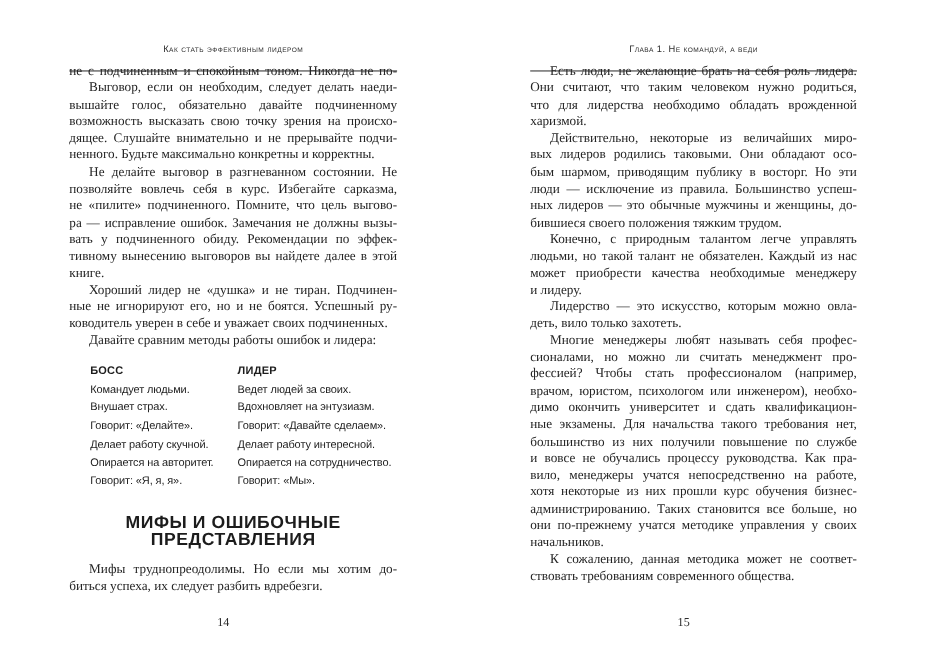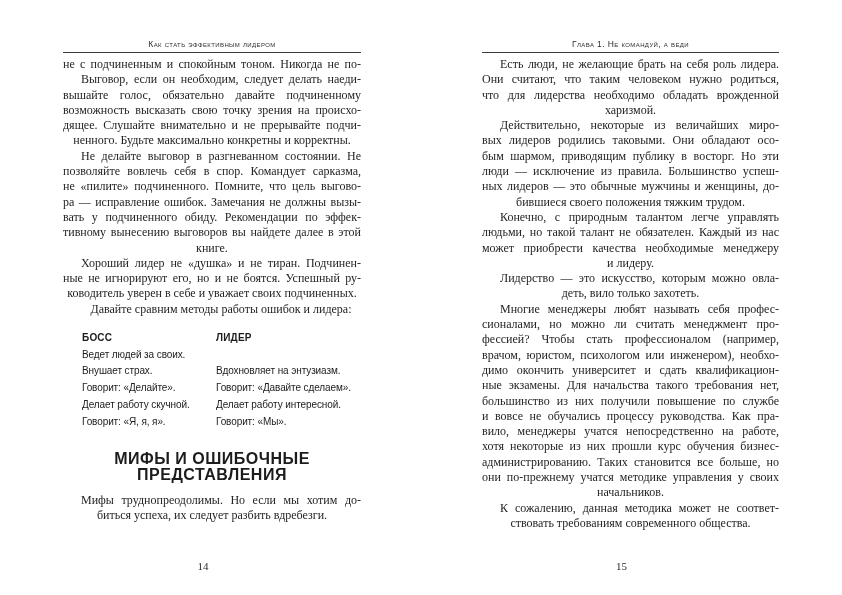--- a/index.html
+++ b/index.html
@@ -16,42 +16,42 @@
   .page-left  { left: 63px;  width: 298px; }
   .page-right { left: 482px; width: 297px; }
 
   .running-head {
     position: absolute; top: 39px; left: 0; right: 0;
     text-align: center;
     font-family: "Liberation Sans", sans-serif;
     font-variant: small-caps;
     font-size: 8.5px; letter-spacing: 0.4px;
     color: #2e2e2e;
-    padding-bottom: 3px;
+    padding-bottom: 15px;
     border-bottom: 1.4px solid #3a3a3a;
   }
 
   .page-body {
     position: absolute; top: 57px; left: 0; right: 0;
     font-size: 12px; line-height: 15.3px;
   }
   .para { margin: 0; }
-  .bline { text-align: center; }
+  .bline { text-align: left; }
   .bline.stretch { text-align: justify; text-align-last: justify; }
   .bline.first { text-indent: 18px; }
 
   .cmp-table {
     margin-top: 13px;
     padding-left: 19px;
     font-family: "Liberation Sans", sans-serif;
     font-size: 10px; line-height: 16.7px;
     color: #1c1c1c;
     letter-spacing: -0.1px;
   }
-  .trow { display: flex; }
+  .trow { display: flex; justify-content: center; }
   .tcell { flex: 0 0 134px; width: 134px; }
   .tcell + .tcell { flex: 1; width: auto; }
   .trow.thead { font-weight: bold; letter-spacing: 0.2px; }
 
   .subhead {
     margin-top: 21px; margin-bottom: 11px;
     text-align: center;
     font-family: "Liberation Sans", sans-serif;
     font-weight: bold;
     font-size: 16px; letter-spacing: 0.5px;
@@ -77,54 +77,59 @@
         <div class="para">
           <div class="bline stretch">не с подчиненным и спокойным тоном. Никогда не по-</div>
           <div class="bline stretch first">Выговор, если он необходим, следует делать наеди-</div>
           <div class="bline stretch">вышайте голос, обязательно давайте подчиненному</div>
           <div class="bline stretch">возможность высказать свою точку зрения на происхо-</div>
           <div class="bline stretch">дящее. Слушайте внимательно и не прерывайте подчи-</div>
           <div class="bline">ненного. Будьте максимально конкретны и корректны.</div>
         </div>
         <div class="para">
           <div class="bline stretch first">Не делайте выговор в разгневанном состоянии. Не</div>
-          <div class="bline stretch">позволяйте вовлечь себя в спор. Командует сарказма,</div>
+          <div class="bline stretch">позволяйте вовлечь себя в курс. Избегайте сарказма,</div>
           <div class="bline stretch">не «пилите» подчиненного. Помните, что цель выгово-</div>
           <div class="bline stretch">ра — исправление ошибок. Замечания не должны вызы-</div>
           <div class="bline stretch">вать у подчиненного обиду. Рекомендации по эффек-</div>
           <div class="bline stretch">тивному вынесению выговоров вы найдете далее в этой</div>
           <div class="bline">книге.</div>
         </div>
         <div class="para">
           <div class="bline stretch first">Хороший лидер не «душка» и не тиран. Подчинен-</div>
           <div class="bline stretch">ные не игнорируют его, но и не боятся. Успешный ру-</div>
           <div class="bline">ководитель уверен в себе и уважает своих подчиненных.</div>
         </div>
         <div class="para">
           <div class="bline first">Давайте сравним методы работы ошибок и лидера:</div>
         </div>
         <div class="cmp-table">
           <div class="trow thead">
             <div class="tcell">БОСС</div>
             <div class="tcell">ЛИДЕР</div>
           </div>
           <div class="trow">
+            <div class="tcell">Командует людьми.</div>
             <div class="tcell">Ведет людей за своих.</div>
           </div>
           <div class="trow">
             <div class="tcell">Внушает страх.</div>
             <div class="tcell">Вдохновляет на энтузиазм.</div>
           </div>
           <div class="trow">
             <div class="tcell">Говорит: «Делайте».</div>
             <div class="tcell">Говорит: «Давайте сделаем».</div>
           </div>
           <div class="trow">
             <div class="tcell">Делает работу скучной.</div>
             <div class="tcell">Делает работу интересной.</div>
+          </div>
+          <div class="trow">
+            <div class="tcell">Опирается на авторитет.</div>
+            <div class="tcell">Опирается на сотрудничество.</div>
           </div>
           <div class="trow">
             <div class="tcell">Говорит: «Я, я, я».</div>
             <div class="tcell">Говорит: «Мы».</div>
           </div>
         </div>
         <div class="subhead">МИФЫ И ОШИБОЧНЫЕ ПРЕДСТАВЛЕНИЯ</div>
         <div class="para">
           <div class="bline stretch first">Мифы труднопреодолимы. Но если мы хотим до-</div>
           <div class="bline">биться успеха, их следует разбить вдребезги.</div>

